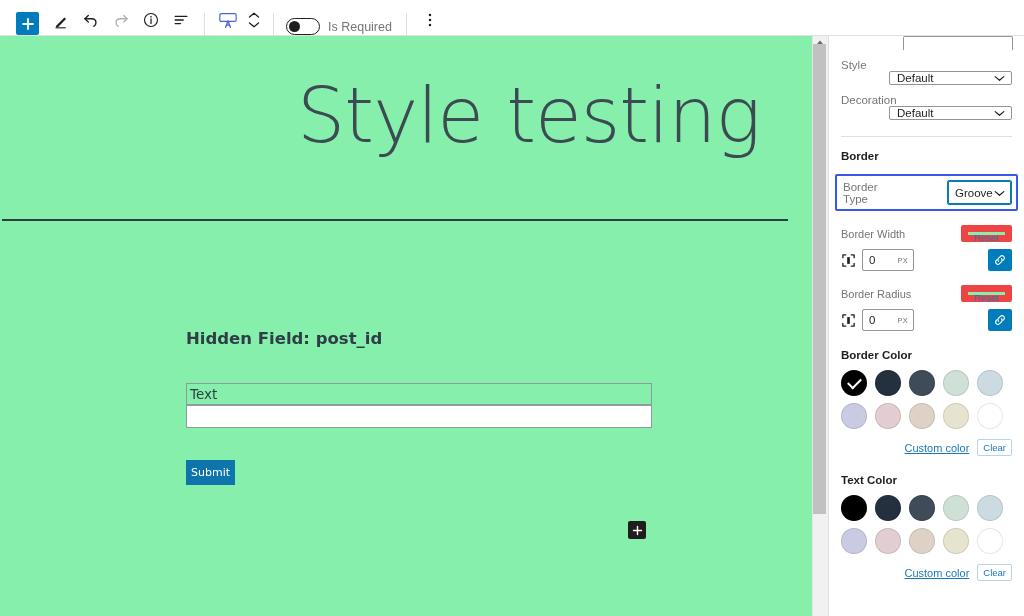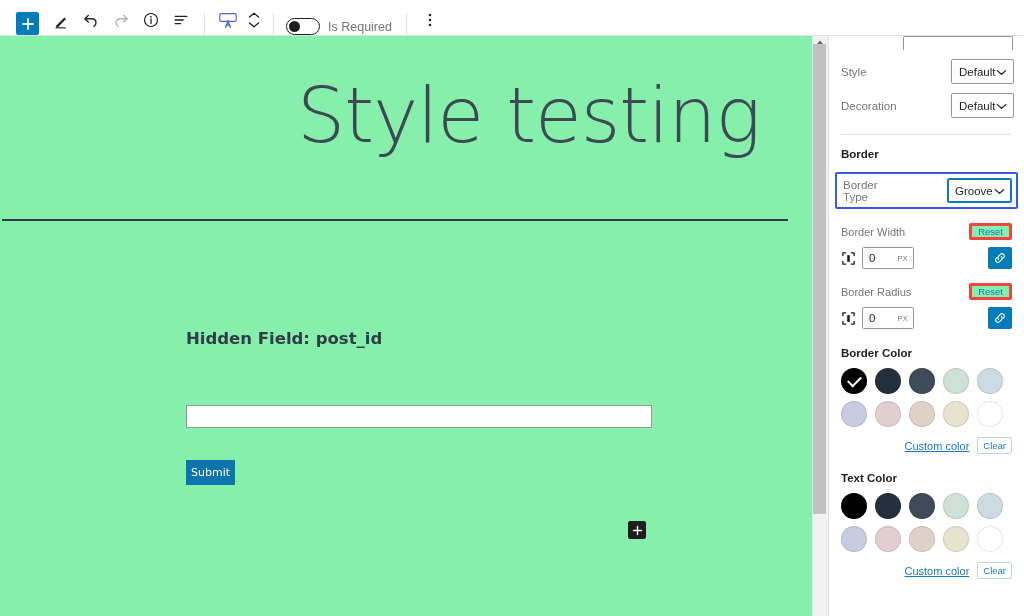--- a/index.html
+++ b/index.html
@@ -170,22 +170,23 @@
 
   
   .cut-select {
     margin-top: 0px; height: 14px; width: 110px; margin-left: 62px;
     border: 1px solid #949494; border-bottom: none;
     border-radius: 2px 2px 0 0;
     background: #fff;
   }
 
   .ctrl-row {
-    display: flex; align-items: center;
+    display: flex; 
     margin-top: 9px;
+    flex-direction: column;
   }
   .ctrl-label {
     width: 62px; flex: none;
     font-size: 11.5px; color: #757575;
   }
   .sel {
     flex: 1; height: 25px;
     border: 1px solid #949494; border-radius: 2px;
     background: #fff; font-size: 11.5px; color: #1e1e1e;
     padding: 0 18px 0 7px;
@@ -221,21 +222,21 @@
     border: 1px solid #0b7cb0;
     box-shadow: 0 0 0 1px #0b7cb0 inset;
   }
 
   .field-head {
     display: flex; align-items: center; justify-content: space-between;
     margin-top: 14px;
   }
   .field-head .fh-label { font-size: 11px; color: #757575; }
   .reset-btn {
-    border: 3px solid #ef4444; border-radius: 2px;
+    border: 7px solid #ef4444; border-radius: 2px;
     background: #86efac; color: #1a77ba;
     font-size: 9.5px; height: 17px; padding: 0 6px;
     cursor: pointer; font-family: "Liberation Sans", sans-serif;
   }
   .unit-row {
     display: flex; align-items: center;
     margin-top: 7px; gap: 6px;
   }
   .side-icon { width: 15px; height: 15px; flex:none; }
   .num-input {
@@ -376,20 +377,21 @@
   </div>
 
 </div>
 
 <div class="canvas" style="background: #86efac; text-align: right;">
   <div class="post-title">Style testing</div>
   <div class="hr-rule"></div>
 
   <div class="hidden-field-label">Hidden Field: post_id</div>
 
+  <div class="text-label-box">Text</div>
   <div class="text-input-box"></div>
 
   <div class="submit-btn">Submit</div>
 
   <div class="block-appender">
     <svg width="11" height="11" viewBox="0 0 12 12" aria-hidden="true">
       <path d="M6 1.6v8.8M1.6 6h8.8" stroke="#fff" stroke-width="1.5" stroke-linecap="round"></path>
     </svg>
   </div>
 </div>

